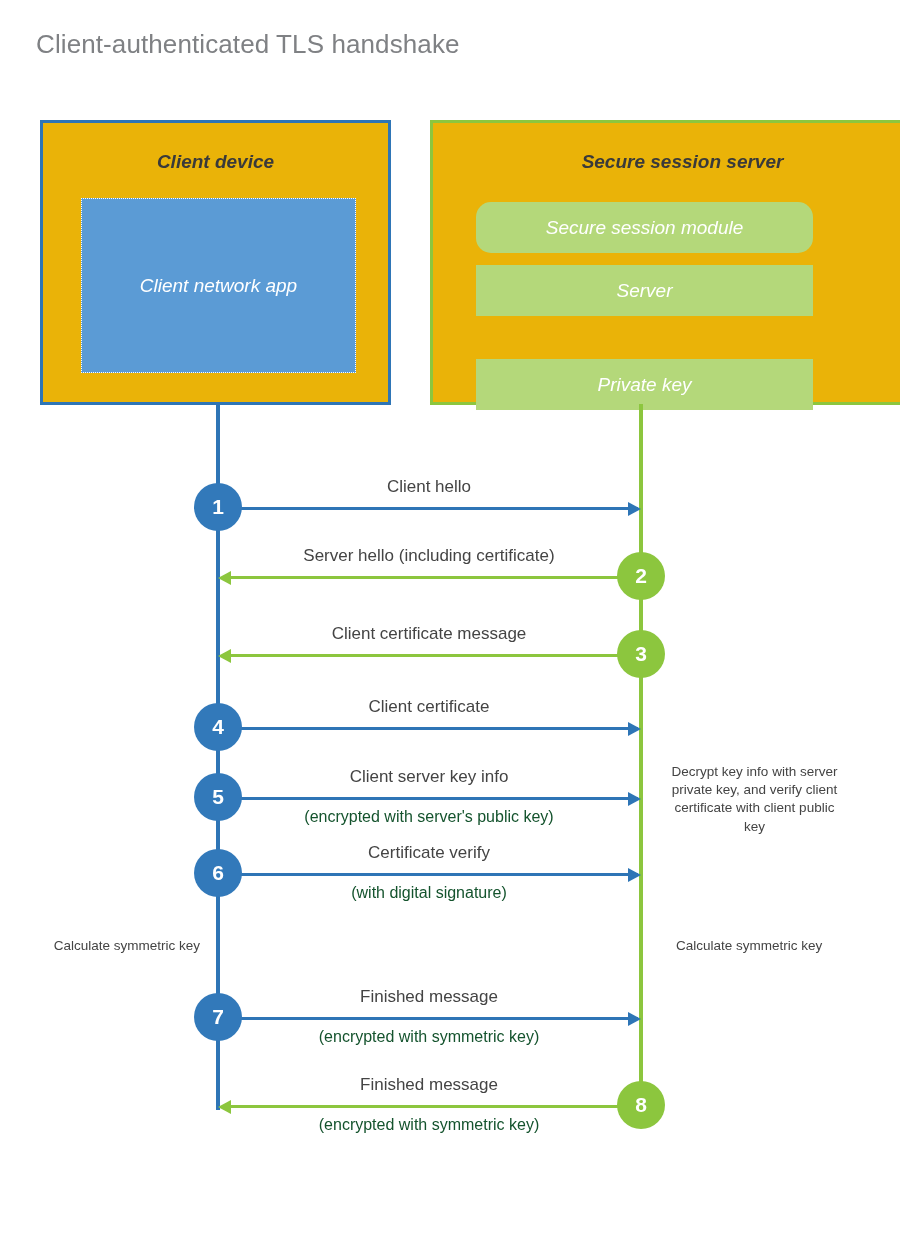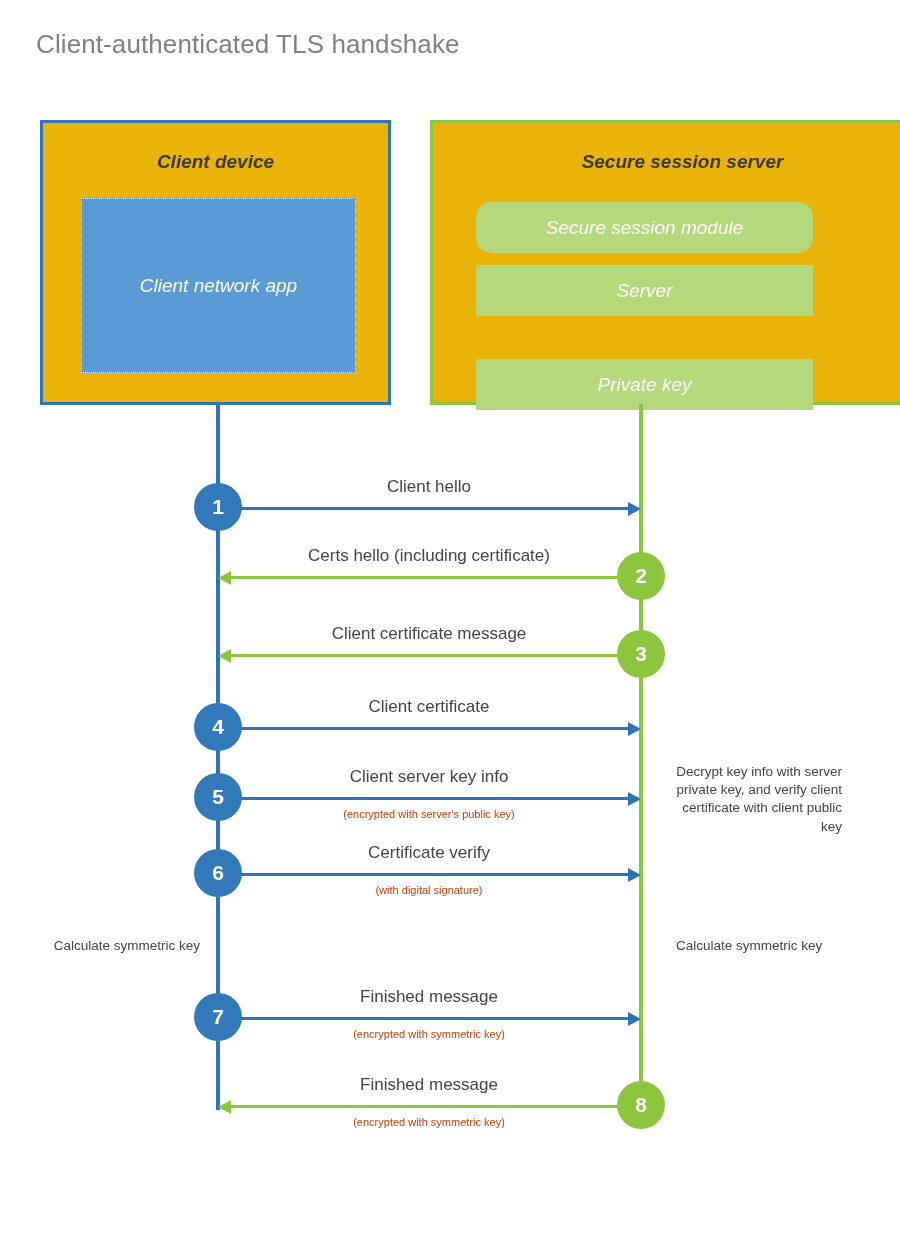--- a/index.html
+++ b/index.html
@@ -62,36 +62,36 @@
   .arrow.right.blue{border-top:7px solid transparent;border-bottom:7px solid transparent;border-left:13px solid #2E75B6;}
   .arrow.left.green{border-top:7px solid transparent;border-bottom:7px solid transparent;border-right:13px solid #8CC63E;}
 
   .msg-label{
     position:absolute;left:218px;width:422px;
     text-align:center;font-size:17px;color:#444;
     top:-30px;white-space:nowrap;
   }
   .msg-sub{
     position:absolute;left:218px;width:422px;
-    text-align:center;font-size:11px;color:#c2410c;
+    text-align:center;font-size:16px;color:#14532d;
     top:11px;white-space:nowrap;
   }
 
   
   .step{
     position:absolute;width:48px;height:48px;border-radius:50%;
     display:flex;align-items:center;justify-content:center;
     color:#ffffff;font-size:21px;font-weight:bold;
   }
   .step.blue{background:#3279BA;}
   .step.green{background:#8CC63E;}
 
   
   .note{position:absolute;font-size:13.5px;line-height:1.35;color:#444;}
-  .note.right-of-server{left:667px;width:175px;text-align:right;}
+  .note.right-of-server{left:667px;width:175px;text-align:center;}
   .note.left-of-client{left:40px;width:160px;text-align:right;}
   .note.right-calc{left:676px;width:180px;text-align:left;}
 </style>
 </head>
 <body>
 
 <div id="stage">
 
   <div class="page-title">Client-authenticated TLS handshake</div>
 
@@ -113,21 +113,21 @@
   <div class="msg" style="left:0;top:507px;">
     <div class="msg-line blue" style="left:218px;width:420px;"></div>
     <div class="arrow right blue" style="left:628px;"></div>
     <div class="msg-label">Client hello</div>
   </div>
   <div class="step blue" style="left:194px;top:483px;">1</div>
 
   <div class="msg" style="left:0;top:576px;">
     <div class="msg-line green" style="left:231px;width:410px;"></div>
     <div class="arrow left green" style="left:218px;"></div>
-    <div class="msg-label">Certs hello (including certificate)</div>
+    <div class="msg-label">Server hello (including certificate)</div>
   </div>
   <div class="step green" style="left:617px;top:552px;">2</div>
 
   <div class="msg" style="left:0;top:654px;">
     <div class="msg-line green" style="left:231px;width:410px;"></div>
     <div class="arrow left green" style="left:218px;"></div>
     <div class="msg-label">Client certificate message</div>
   </div>
   <div class="step green" style="left:617px;top:630px;">3</div>
 

